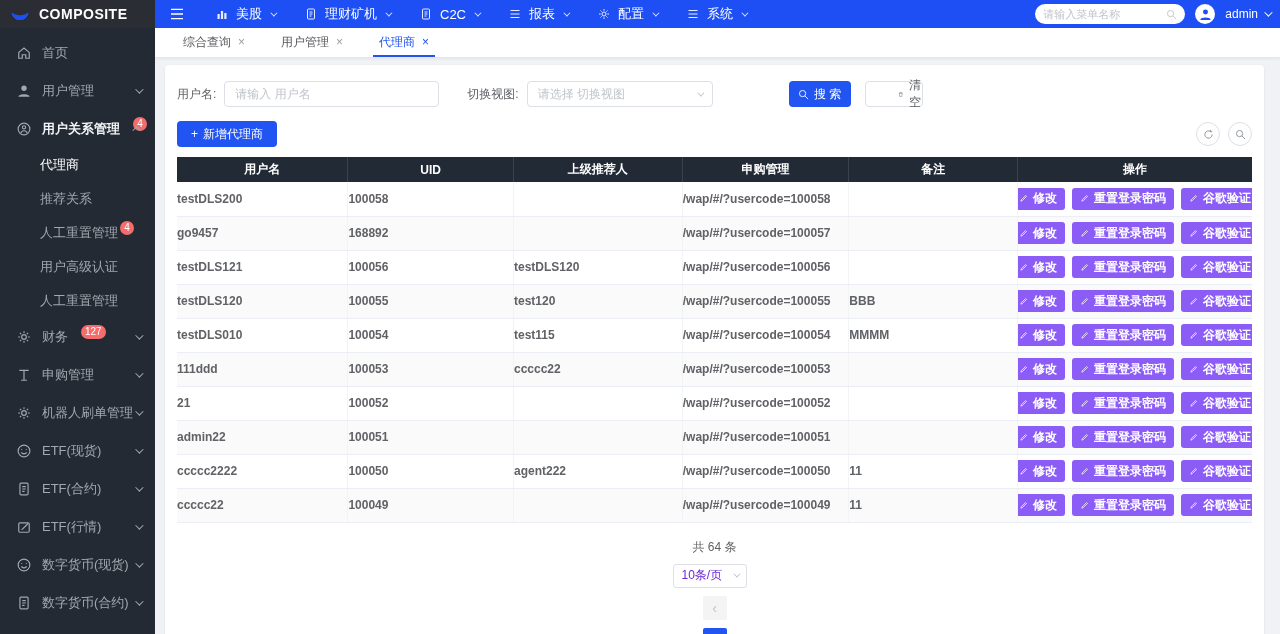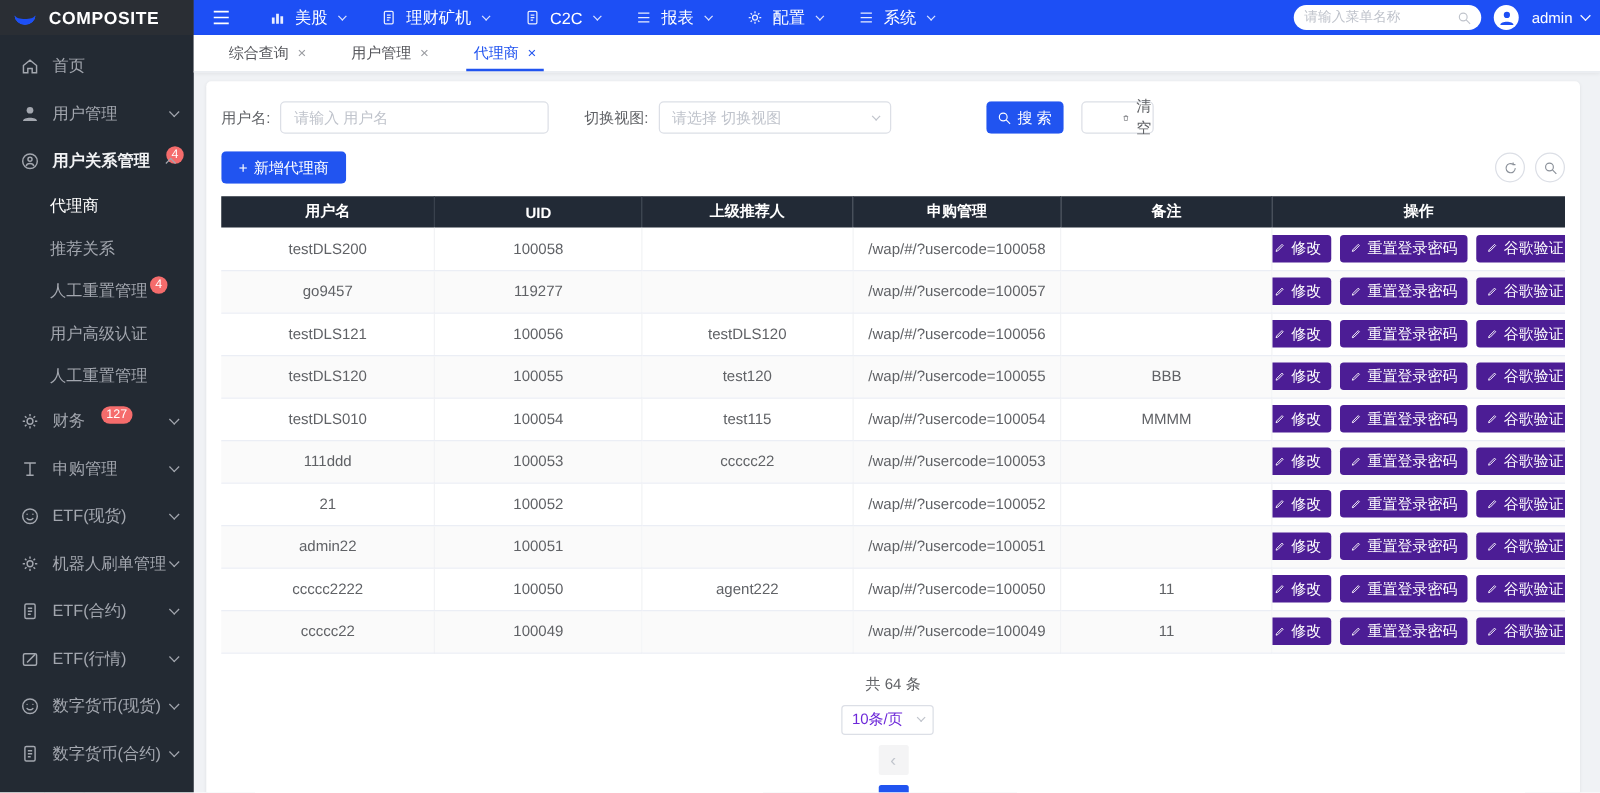--- a/index.html
+++ b/index.html
@@ -82,26 +82,26 @@
   .circle-btn { width:24px; height:24px; border-radius:50%; border:1px solid #dcdfe6; background:#fff;
     display:flex; align-items:center; justify-content:center; color:#8a9099; cursor:pointer; }
   .circle-btn svg { width:11px; height:11px; }
 
   
   table { width:100%; border-collapse:collapse; table-layout:fixed; }
   col.c1{width:15.9%} col.c2{width:15.4%} col.c3{width:15.7%} col.c4{width:15.5%} col.c5{width:15.7%} col.c6{width:21.8%}
   thead th { background:#222a36; color:#fff; font-size:12px; font-weight:bold; height:25px; text-align:center;
     border-right:1px solid #39414d; }
   thead th:last-child { border-right:none; }
-  tbody td { height:34px; text-align:center; color:#606266; font-size:12px; border-bottom:1px solid #ebeef5;
-    border-right:1px solid #f2f3f5; overflow:hidden; white-space:nowrap; text-overflow:ellipsis; }
+  tbody td { height:34px; text-align:left; color:#606266; font-size:12px; border-bottom:1px solid #ebeef5;
+    border-right:1px solid #f2f3f5; overflow:hidden; white-space:nowrap; text-overflow:ellipsis;font-weight:bold; }
   tbody td:last-child { border-right:none; }
   tbody tr:nth-child(even) { background:#fafafa; }
   .row-actions { display:flex; justify-content:center; gap:7px; }
-  .mini-btn { height:22px; padding:0 8px; border-radius:3px; background:#4c1d95; color:#fff; display:inline-flex;
+  .mini-btn { height:22px; padding:0 8px; border-radius:3px; background:#8b5cf6; color:#fff; display:inline-flex;
     align-items:center; gap:5px; cursor:pointer; font-size:12px; white-space:nowrap; }
   .mini-btn svg { width:9px; height:9px; }
 
   
   .pager { display:flex; align-items:center; justify-content:center; gap:8px; margin-top:16px; color:#606266;flex-direction:column; }
   .psize { width:74px; height:24px; border:1px solid #dcdfe6; border-radius:3px; display:flex; align-items:center;
     justify-content:space-between; padding:0 8px; color:#6d28d9; cursor:pointer; margin-right:10px; }
   .psize .chev { width:5px; height:5px; color:#c0c4cc; }
   .pbtn { min-width:24px; height:24px; background:#f4f4f5; border:none; border-radius:2px; color:#606266;
     font-size:12px; cursor:pointer; display:inline-flex; align-items:center; justify-content:center; }
@@ -237,30 +237,30 @@
     </div>
     <div class="side-item">
       <svg class="sicon">
           <use href="#i-pen-t"></use>
         </svg>
       <span class="slabel">申购管理</span>
       <i class="chev down"></i>
     </div>
     <div class="side-item">
       <svg class="sicon">
+          <use href="#i-gear"></use>
+        </svg>
+      <span class="slabel">机器人刷单管理</span>
+      <i class="chev down"></i>
+    </div>
+    <div class="side-item">
+      <svg class="sicon">
           <use href="#i-face"></use>
         </svg>
       <span class="slabel">ETF(现货)</span>
-      <i class="chev down"></i>
-    </div>
-    <div class="side-item">
-      <svg class="sicon">
-          <use href="#i-gear"></use>
-        </svg>
-      <span class="slabel">机器人刷单管理</span>
       <i class="chev down"></i>
     </div>
     <div class="side-item">
       <svg class="sicon">
           <use href="#i-doc"></use>
         </svg>
       <span class="slabel">ETF(合约)</span>
       <i class="chev down"></i>
     </div>
     <div class="side-item">
@@ -465,21 +465,21 @@
                       <use href="#i-pen"></use>
                     </svg>
                     <span>谷歌验证</span>
                   </span>
                 </div>
               </td>
             </tr>
 
             <tr>
               <td>go9457</td>
-              <td>119277</td>
+              <td>168892</td>
               <td></td>
               <td>/wap/#/?usercode=100057</td>
               <td></td>
               <td>
                 <div class="row-actions">
                   <span class="mini-btn">
                     <svg>
                       <use href="#i-pen"></use>
                     </svg>
                     <span>修改</span>

